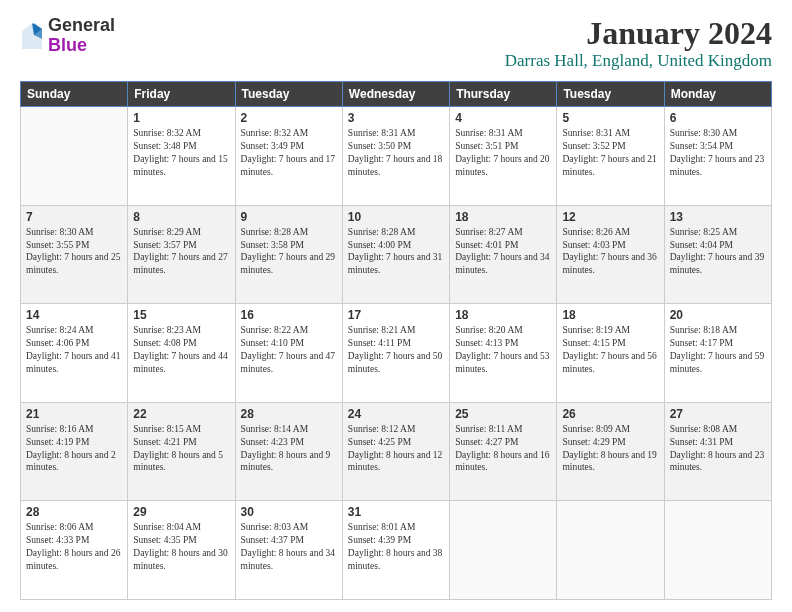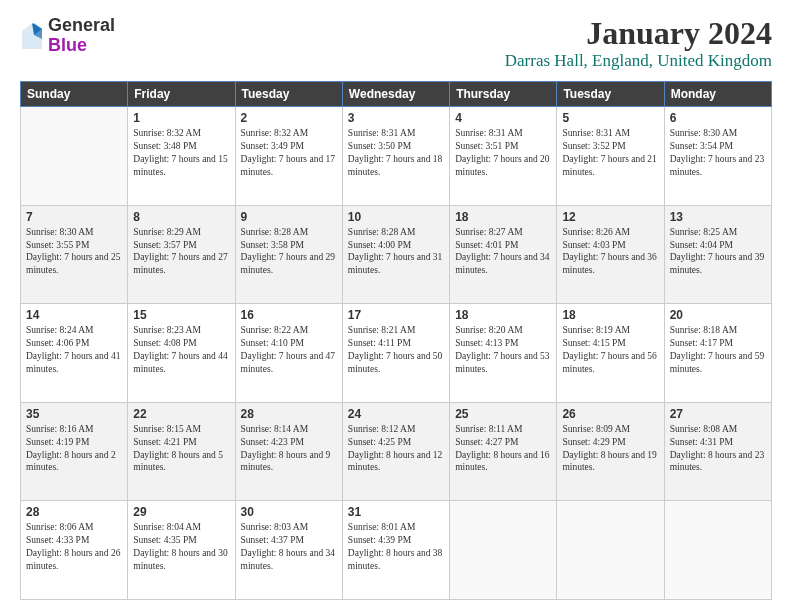--- a/index.html
+++ b/index.html
@@ -215,21 +215,21 @@
             <span class="day-num">18</span>
             <div class="cell-info">Sunrise: 8:19 AM<br>Sunset: 4:15 PM<br>Daylight: 7 hours and 56 minutes.</div>
           </td>
           <td>
             <span class="day-num">20</span>
             <div class="cell-info">Sunrise: 8:18 AM<br>Sunset: 4:17 PM<br>Daylight: 7 hours and 59 minutes.</div>
           </td>
         </tr>
         <tr class="row-shade">
           <td>
-            <span class="day-num">35</span>
+            <span class="day-num">21</span>
             <div class="cell-info">Sunrise: 8:16 AM<br>Sunset: 4:19 PM<br>Daylight: 8 hours and 2 minutes.</div>
           </td>
           <td>
             <span class="day-num">22</span>
             <div class="cell-info">Sunrise: 8:15 AM<br>Sunset: 4:21 PM<br>Daylight: 8 hours and 5 minutes.</div>
           </td>
           <td>
             <span class="day-num">28</span>
             <div class="cell-info">Sunrise: 8:14 AM<br>Sunset: 4:23 PM<br>Daylight: 8 hours and 9 minutes.</div>
           </td>

